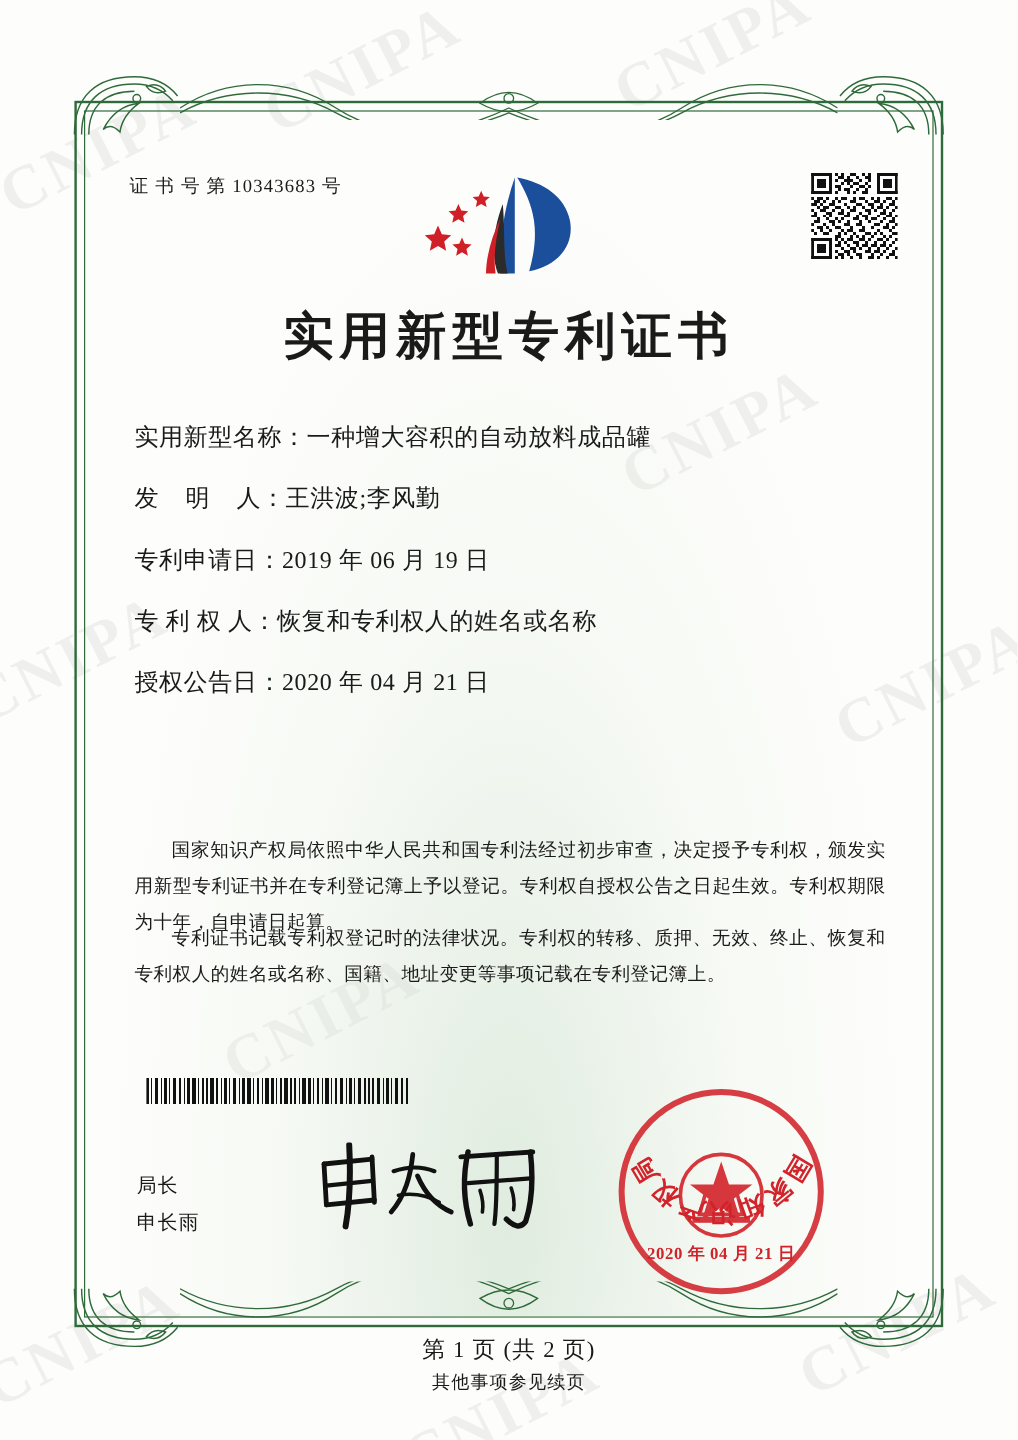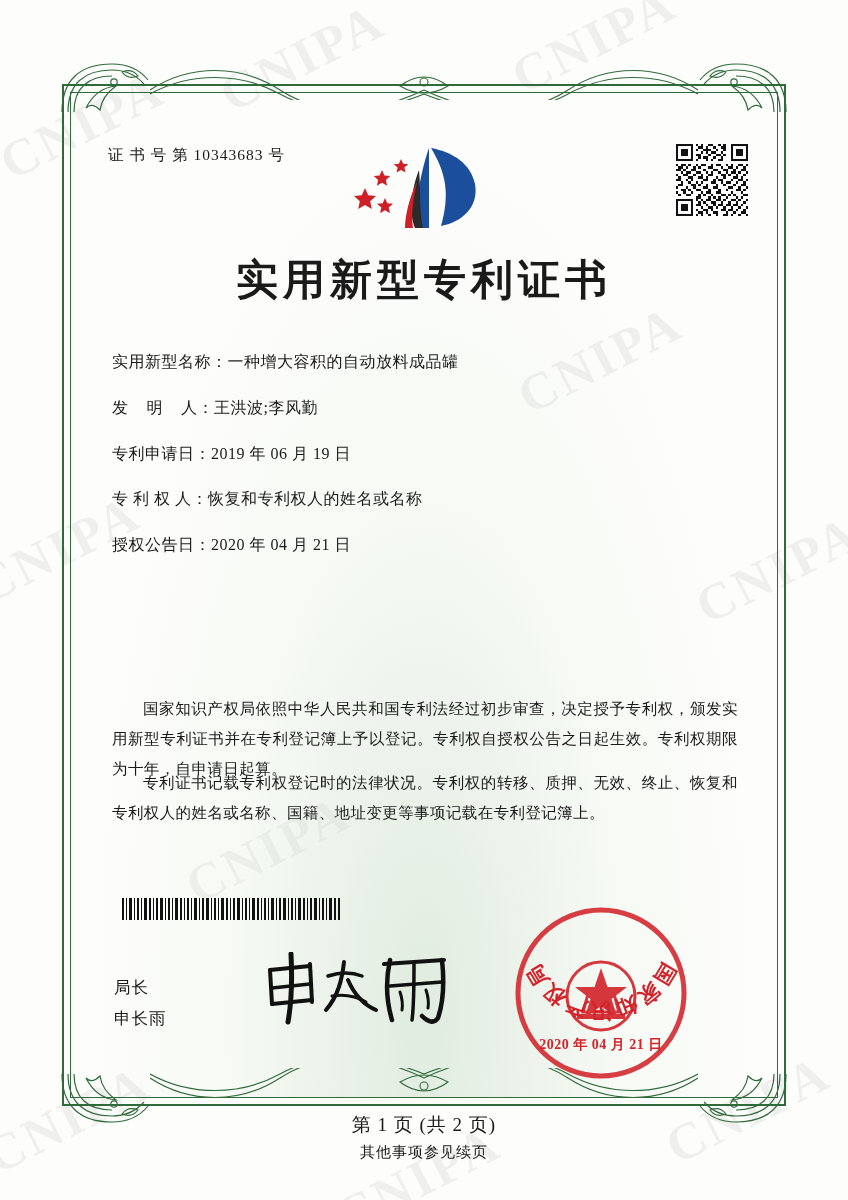--- a/index.html
+++ b/index.html
@@ -122,21 +122,21 @@
   .fields {
     position: absolute;
     left: 112px;
     top: 352px;
     width: 630px;
   }
   .row {
     display: flex;
     align-items: flex-start;
     margin-bottom: 25px;
-    font-size: 16px;
+    font-size: 20px;
     line-height: 1.3;
   }
   .lbl {
     flex: 0 0 auto;
     white-space: pre;
     letter-spacing: 0.5px;
   }
   .val {
     flex: 1 1 auto;
     letter-spacing: 0.5px;

